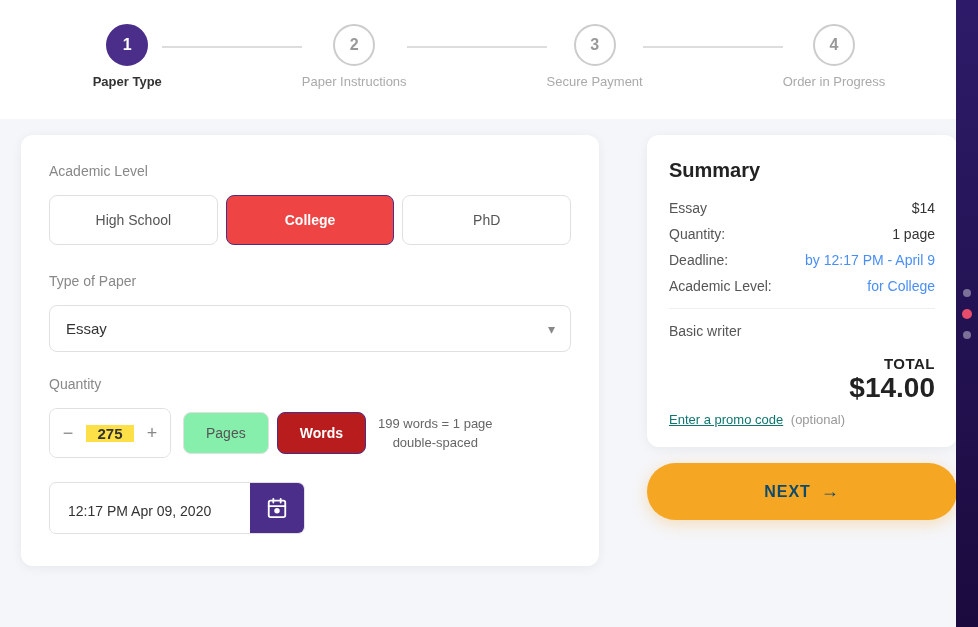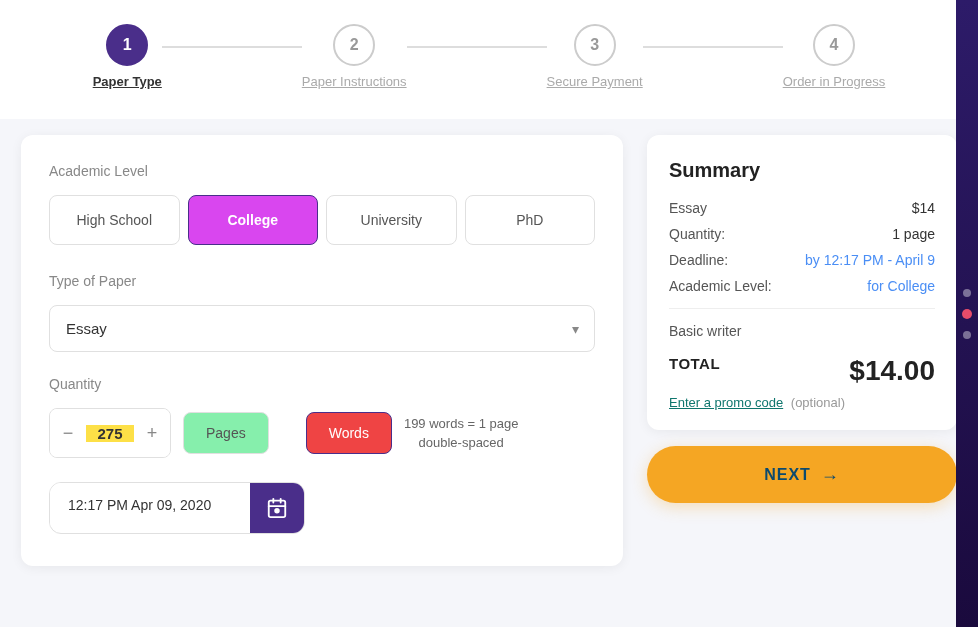--- a/index.html
+++ b/index.html
@@ -44,21 +44,20 @@
     .step-circle.active {
       background: #4a2e8a;
       border-color: #4a2e8a;
       color: #fff;
     }
     .step-label {
       margin-top: 8px;
       font-size: 13px;
       color: #aaa;
       white-space: nowrap;
-      text-decoration: underline;
     }
     .step-label.active {
       color: #333;
       font-weight: 600;
     }
     .step-line {
       width: 140px;
       height: 2px;
       background: #ddd;
       margin-bottom: 20px;
@@ -102,21 +101,21 @@
       border: 1.5px solid #e0e0e0;
       background: #fff;
       font-size: 14px;
       font-weight: 500;
       color: #555;
       cursor: pointer;
       text-align: center;
       transition: all 0.15s;
     }
     .acad-btn.active {
-      background: #d946ef;
+      background: #ef4444;
       border-color: #4a2e8a;
       color: #fff;
       font-weight: 700;
     }
 
     
     .type-section {
       margin-bottom: 24px;
     }
     .dropdown-wrap {
@@ -191,42 +190,41 @@
       padding: 12px 22px;
       border-radius: 8px;
       border: 1.5px solid #e0e0e0;
       background: #86efac;
       font-size: 14px;
       font-weight: 500;
       color: #555;
       cursor: pointer;
     }
     .unit-btn.active {
-      background: #ef4444;
+      background: #b91c1c;
       border-color: #4a2e8a;
       color: #fff;
-      font-weight: 400;
-      margin-left: 29px;
+      font-weight: 700;
     }
     .qty-note {
       font-size: 13px;
       color: #666;
       text-align: center;
       line-height: 1.5;
     }
 
     
     .deadline-section {
       margin-top: 8px;
     }
     .deadline-input-wrap {
       display: flex;
-      align-items: flex-start;
+      align-items: flex-end;
       border: 1.5px solid #e0e0e0;
-      border-radius: 12px;
+      border-radius: 7px;
       overflow: hidden;
       width: fit-content;
     }
     .deadline-text {
       padding: 14px 18px;
       font-size: 14px;
       color: #333;
       background: #fff;
       border: none;
       outline: none;
@@ -241,20 +239,21 @@
       align-items: center;
       justify-content: center;
       color: #fff;
       font-size: 18px;
     }
 
     
     .right-panel {
       width: 310px;
       flex-shrink: 0;
+      margin-left: 24px;
     }
     .summary-card {
       background: #fff;
       border-radius: 12px;
       padding: 24px 22px 20px;
       box-shadow: 0 2px 12px rgba(0,0,0,0.06);
       margin-bottom: 16px;
     }
     .summary-title {
       font-size: 20px;
@@ -287,22 +286,23 @@
       margin: 14px 0;
     }
     .writer-label {
       font-size: 14px;
       color: #555;
       margin-bottom: 16px;
     }
     .total-row {
       display: flex;
       justify-content: space-between;
-      align-items: flex-start;
+      align-items: flex-end;
       margin-bottom: 8px;
+      flex-direction: column;
     }
     .total-label {
       font-size: 15px;
       font-weight: 700;
       color: #222;
       letter-spacing: 0.5px;
     }
     .total-amount {
       font-size: 28px;
       font-weight: 800;
@@ -409,21 +409,20 @@
 </div>
 
 <div class="main-layout">
 
   <div class="left-panel">
 
     <div class="section-label">Academic Level</div>
     <div class="academic-buttons">
       <button class="acad-btn">High School</button>
       <button class="acad-btn active">College</button>
-      <button class="acad-btn">University</button>
       <button class="acad-btn">PhD</button>
     </div>
 
     <div class="type-section">
       <div class="section-label">Type of Paper</div>
       <div class="dropdown-wrap">
         <select class="dropdown-select">
           <option>Essay</option>
           <option>Research Paper</option>
           <option>Term Paper</option>

